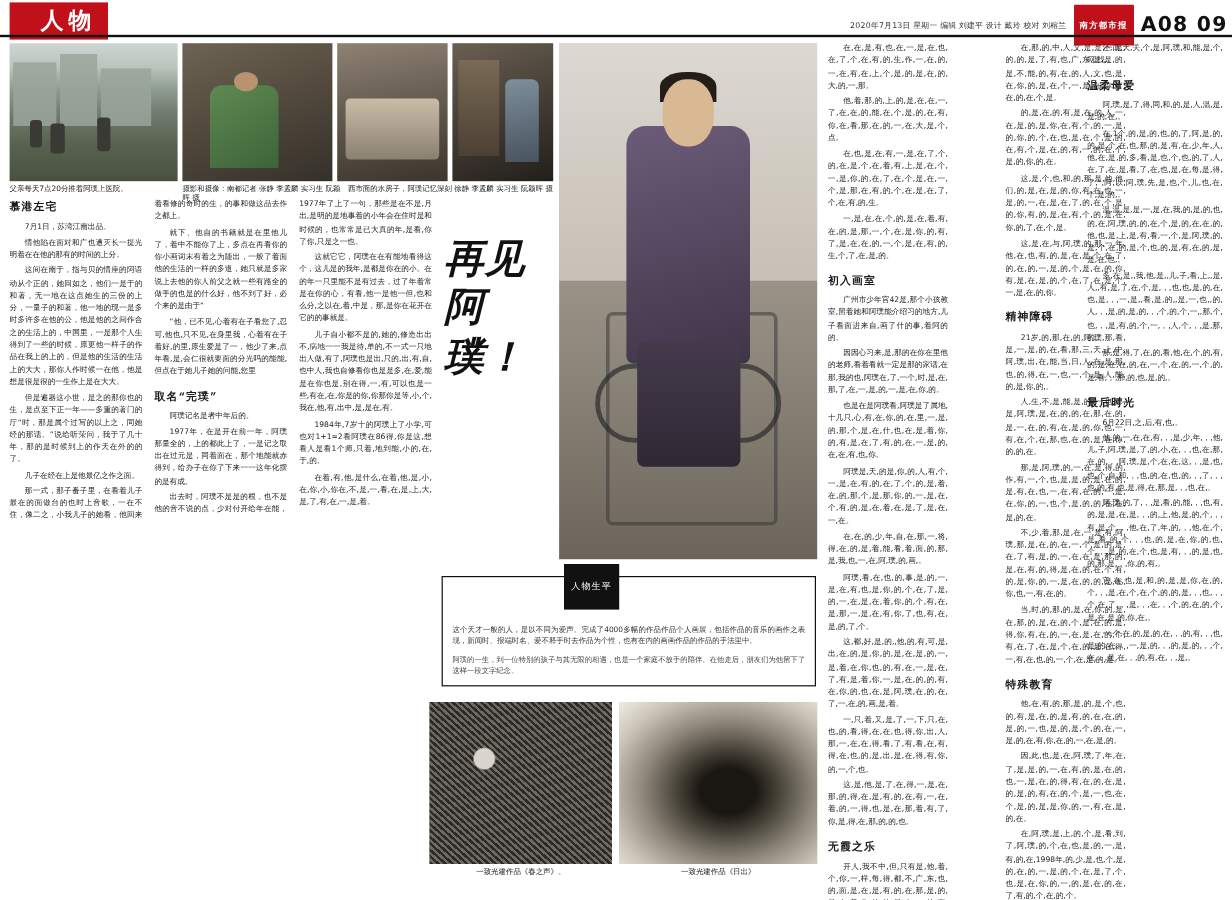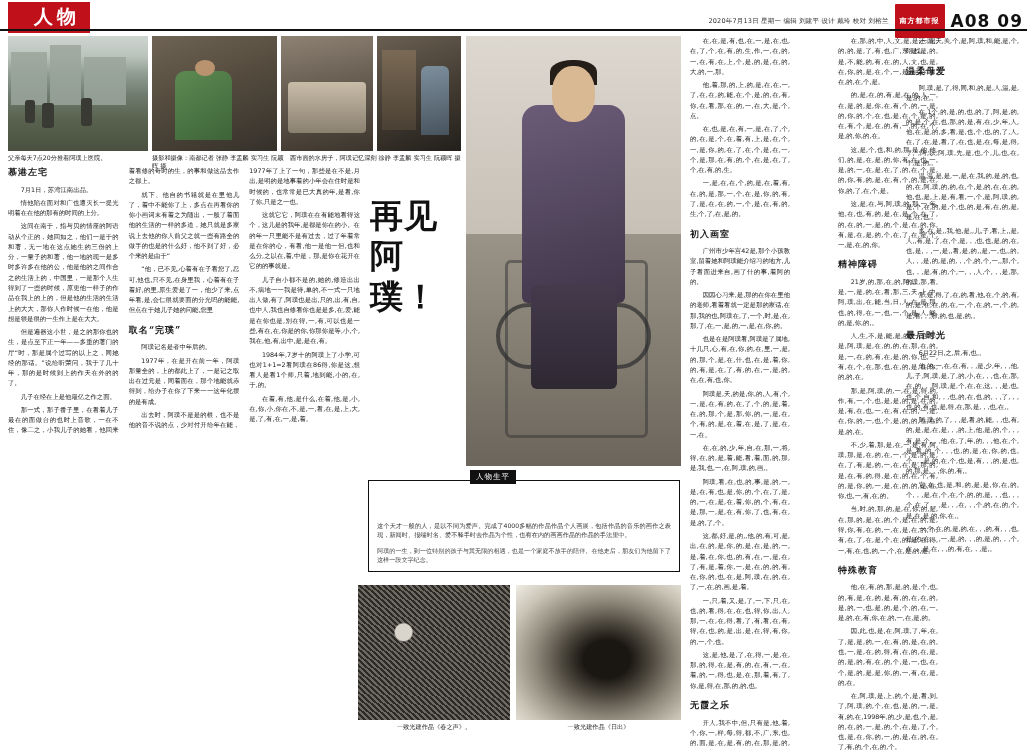--- a/index.html
+++ b/index.html
@@ -93,27 +93,27 @@
       radial-gradient(circle at 30% 35%,#d9d5cc 0 6%,transparent 7%),
       repeating-linear-gradient(42deg,#2c2a26 0 2px,#6e6a61 2px 4px),
       #3a3832;}
   .phArt2{left:516px;top:585px;width:165px;height:135px;
     background:
       radial-gradient(ellipse at 55% 55%,#1a1712 0 18%,#4b463c 34%,#8d877a 55%,#c9c3b5 78%,#efece4 100%),
       #cfcabd;}
 
   
   .bigtitle{position:absolute;left:370px;top:196px;width:92px;
-    font-size:33px;font-weight:bold;line-height:1.22;color:#111;letter-spacing:1px;}
+    font-size:33px;font-weight:bold;line-height:1.22;color:#111;letter-spacing:1px;font-style:italic;}
   .subblock{position:absolute;left:368px;top:280px;width:96px;
     font-size:8.2px;line-height:1.72;color:#111;text-align:justify;}
 
   
   .mainlabel{position:absolute;left:470px;top:470px;
-    background:#111;color:#fff;font-size:7.5px;padding:2px 6px;letter-spacing:1px;}
+    background:#111;color:#fff;font-size:7.5px;padding:14px 6px;letter-spacing:1px;}
 
   
   .biobox{position:absolute;left:368px;top:480px;width:310px;height:90px;
     border:1px solid #111;}
   .biobox .l1{position:absolute;left:8px;top:7px;right:8px;
     font-size:6.4px;line-height:1.5;color:#111;text-align:justify;}
   .biobox .l2{position:absolute;left:8px;top:40px;right:8px;
     font-size:6.2px;line-height:1.5;color:#333;text-align:justify;}
   .biobox .l3{position:absolute;left:8px;bottom:6px;right:8px;
     font-size:6.1px;line-height:1.45;color:#444;text-align:justify;}

